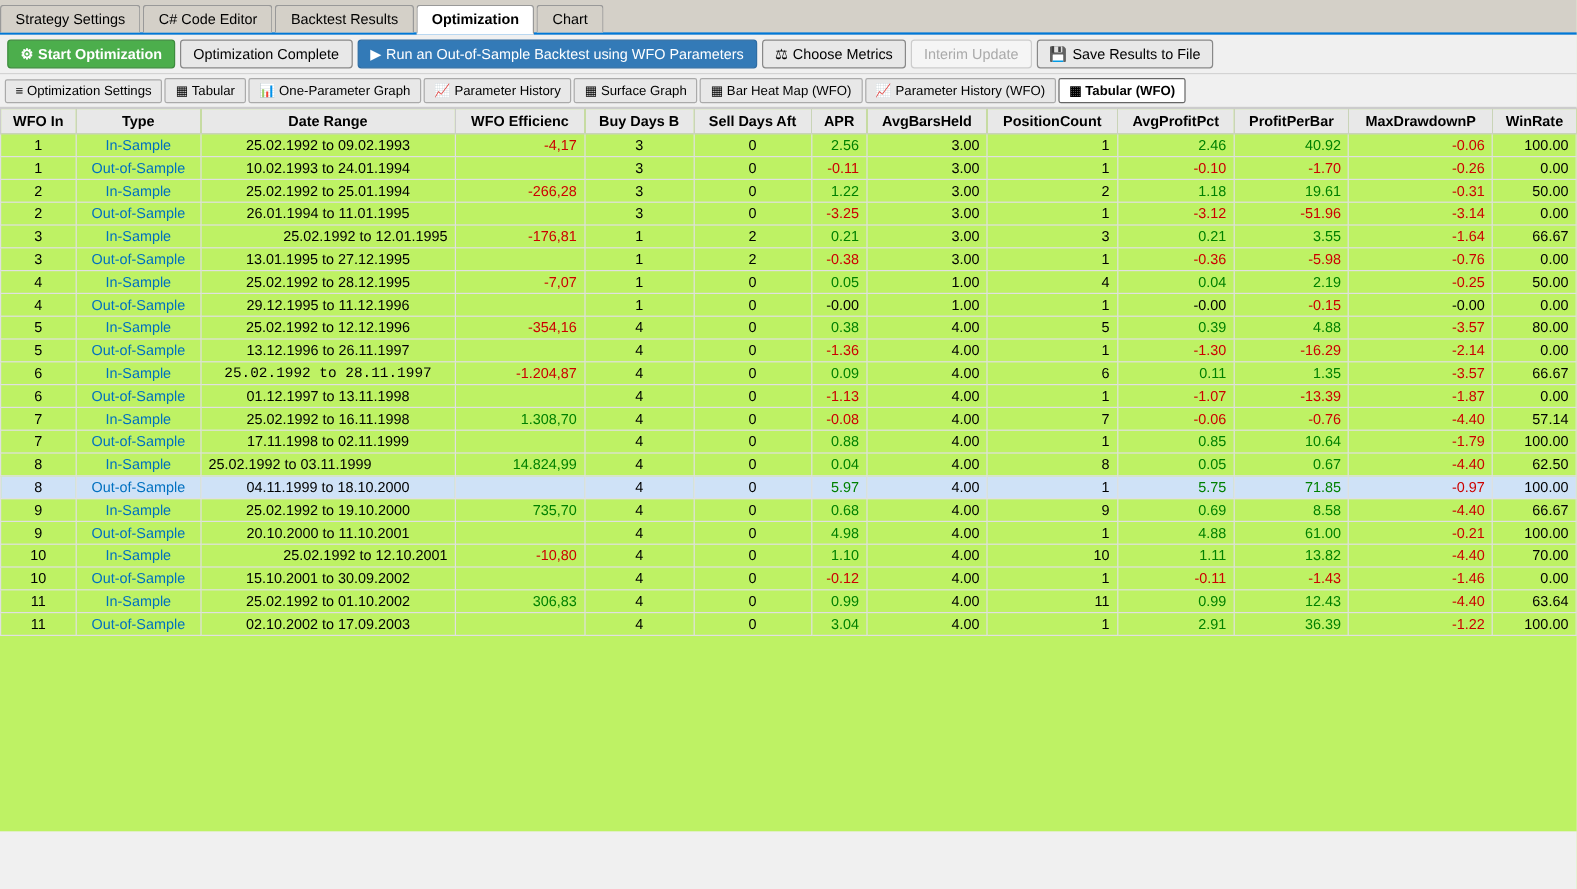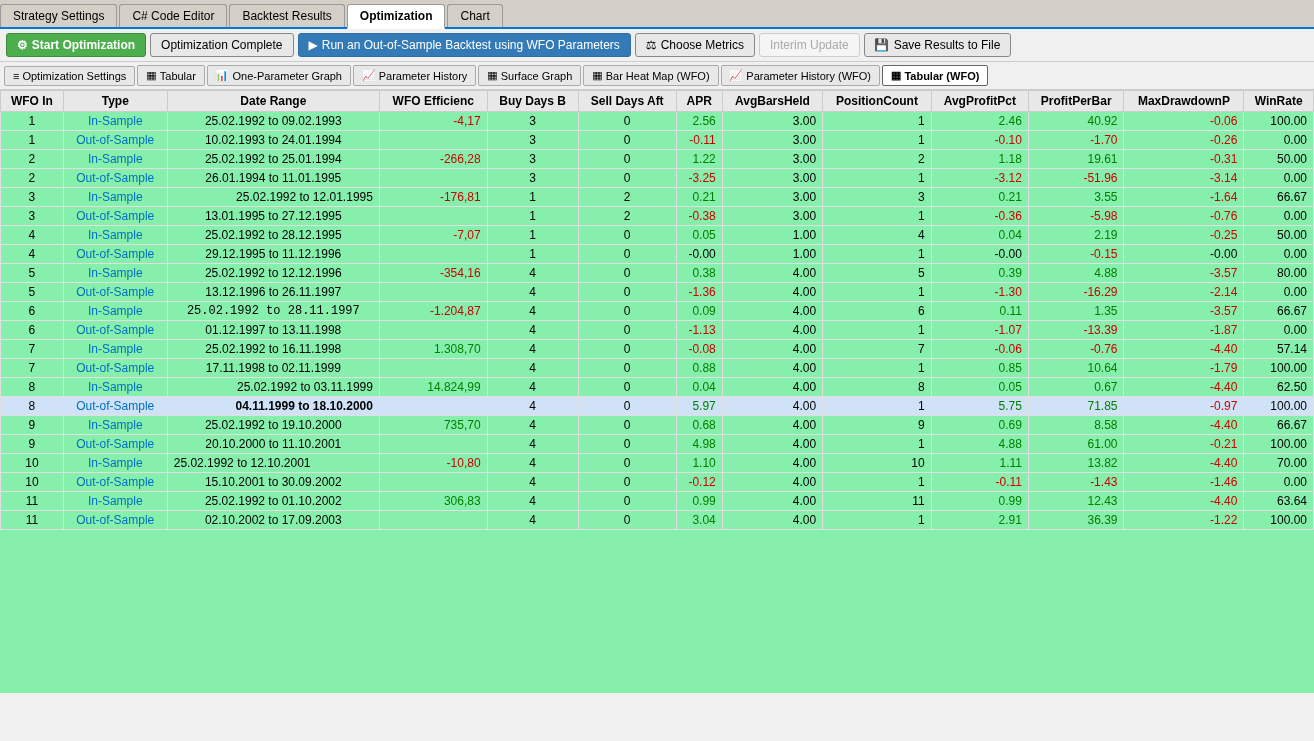--- a/index.html
+++ b/index.html
@@ -96,21 +96,21 @@
     .subtab.active {
       background: #fff;
       border-color: #666;
       font-weight: bold;
     }
     
     
     .table-container {
       overflow: auto;
       height: calc(741px - 32px - 40px - 34px - 32px);
-      background: #86efac;
+      background: #bef264;
     }
     table {
       border-collapse: collapse;
       width: 100%;
       font-size: 12px;
     }
     thead th {
       background: #e8e8e8;
       border: 1px solid #ccc;
       padding: 3px 6px;
@@ -429,36 +429,36 @@
           <td>4.00</td>
           <td>1</td>
           <td class="val-positive">0.85</td>
           <td class="val-positive">10.64</td>
           <td class="val-negative">-1.79</td>
           <td>100.00</td>
         </tr>
         <tr>
           <td>8</td>
           <td style="color: rgb(0, 112, 192);">In-Sample</td>
-          <td style="text-align: right; margin-top: 23px;">25.02.1992 to 03.11.1999</td>
+          <td style="text-align: left; margin-top: 23px;">25.02.1992 to 03.11.1999</td>
           <td class="val-positive">14.824,99</td>
           <td style="text-align: center;">4</td>
           <td style="text-align: center;">0</td>
           <td class="val-positive">0.04</td>
           <td>4.00</td>
           <td>8</td>
           <td class="val-positive">0.05</td>
           <td class="val-positive">0.67</td>
           <td class="val-negative">-4.40</td>
           <td>62.50</td>
         </tr>
         <tr class="row-highlight">
           <td>8</td>
           <td style="color: rgb(0, 112, 192);">Out-of-Sample</td>
-          <td style="text-align: right; font-weight: bold;">04.11.1999 to 18.10.2000</td>
+          <td style="text-align: center;">04.11.1999 to 18.10.2000</td>
           <td></td>
           <td style="text-align: center;">4</td>
           <td style="text-align: center;">0</td>
           <td class="val-positive">5.97</td>
           <td>4.00</td>
           <td>1</td>
           <td class="val-positive">5.75</td>
           <td class="val-positive">71.85</td>
           <td class="val-negative">-0.97</td>
           <td>100.00</td>
@@ -489,21 +489,21 @@
           <td>4.00</td>
           <td>1</td>
           <td class="val-positive">4.88</td>
           <td class="val-positive">61.00</td>
           <td class="val-negative">-0.21</td>
           <td>100.00</td>
         </tr>
         <tr>
           <td>10</td>
           <td style="color: rgb(0, 112, 192);">In-Sample</td>
-          <td style="text-align: left;">25.02.1992 to 12.10.2001</td>
+          <td style="text-align: right;">25.02.1992 to 12.10.2001</td>
           <td class="val-negative">-10,80</td>
           <td style="text-align: center;">4</td>
           <td style="text-align: center;">0</td>
           <td class="val-positive">1.10</td>
           <td>4.00</td>
           <td>10</td>
           <td class="val-positive">1.11</td>
           <td class="val-positive">13.82</td>
           <td class="val-negative">-4.40</td>
           <td>70.00</td>

